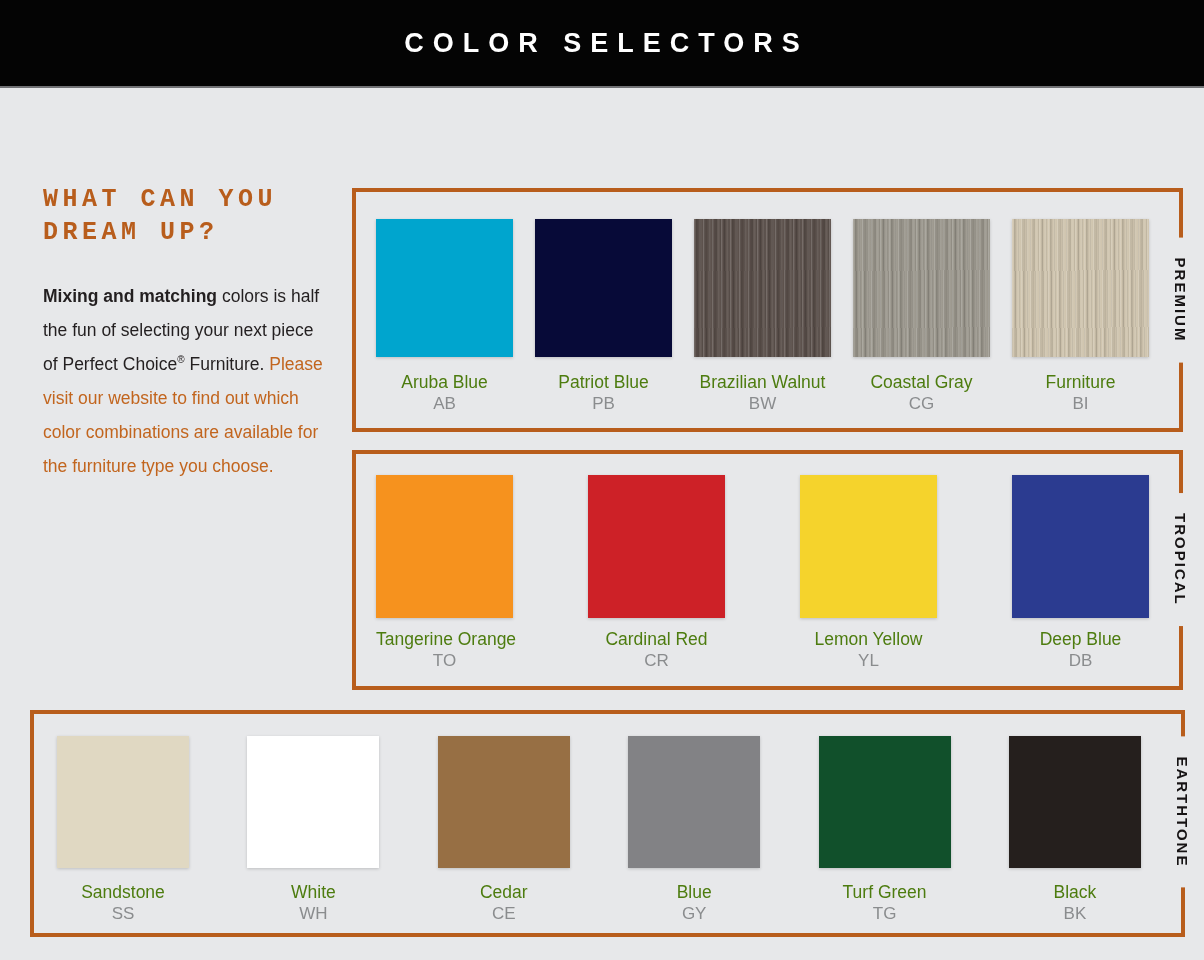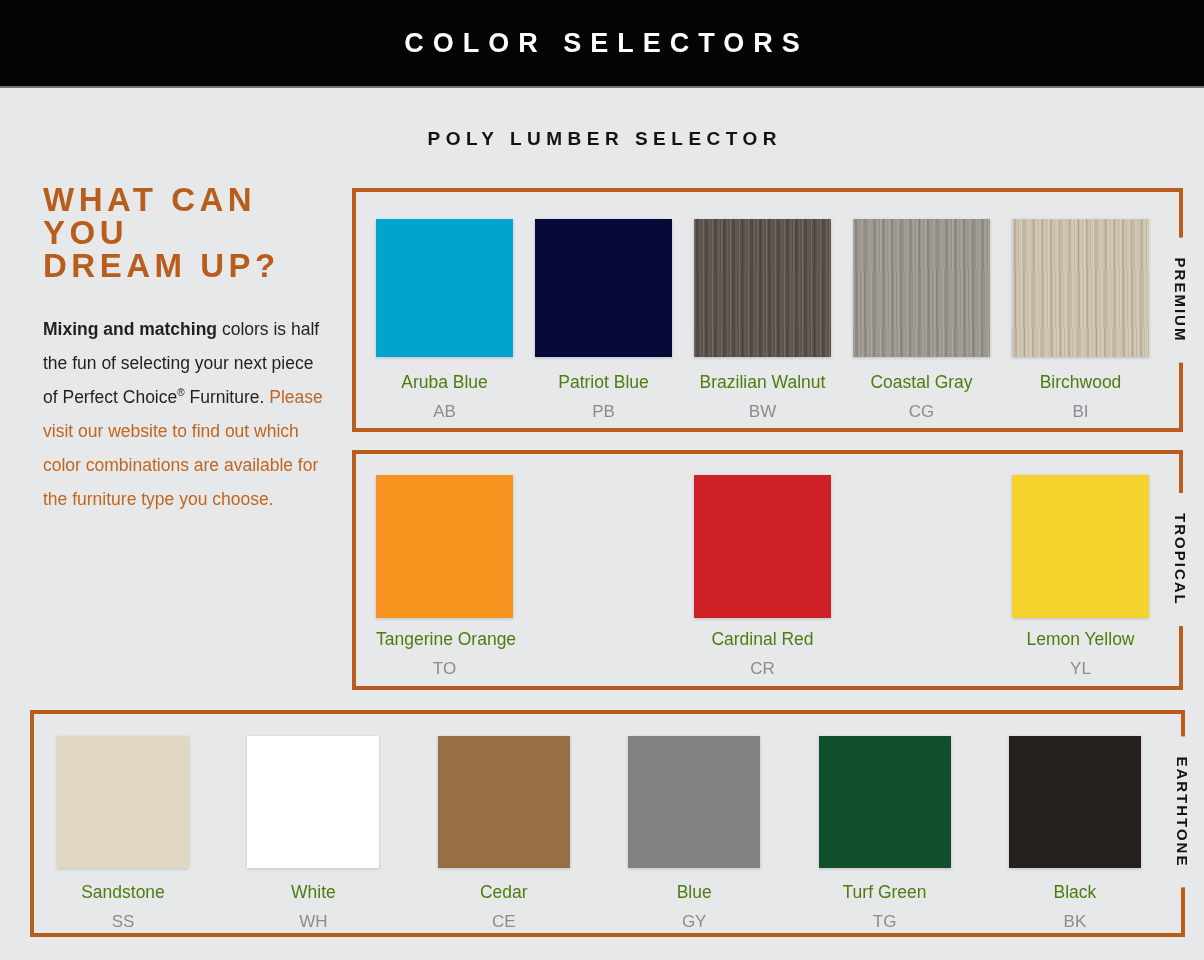--- a/index.html
+++ b/index.html
@@ -34,22 +34,22 @@
     text-align:center;
     font-size:19px;font-weight:bold;letter-spacing:5.5px;text-indent:5.5px;
     color:#161314;
   }
   
   .intro{
     position:absolute;left:43px;top:183px;width:295px;
   }
   .intro h2{
     color:var(--accent);
-    font-size:33px;font-weight:bold;
-    letter-spacing:4.5px;line-height:33px;
+    font-size:25px;font-weight:bold;
+    letter-spacing:4.5px;line-height:33px;font-family:Liberation Mono, monospace;
   }
   .intro p{
     margin-top:30px;
     font-size:17.5px;line-height:34px;
     color:#231f20;
     width:280px;
   }
   .intro p .orange{color:#c2651e;}
   .intro sup{font-size:10px;vertical-align:super;line-height:0;}
   
@@ -82,21 +82,21 @@
         rgba(0,0,0,0.08) 0px, rgba(0,0,0,0.08) 1px,
         rgba(0,0,0,0) 1px, rgba(0,0,0,0) 4px);
   }
   .name{
     margin-top:15px;
     font-size:17.5px;color:#4d7c0f;line-height:20px;white-space:nowrap;
   }
   .tropical .name{margin-top:11px;}
   .earthtone .name{margin-top:14px;}
   .code{
-    margin-top:10px;
+    margin-top:2px;
     font-size:17px;color:#8a8c8e;line-height:20px;
   }
   
   .vlabel{
     position:absolute;right:-12px;top:50%;
     transform:translateY(-58%);
     writing-mode:vertical-rl;
     background:var(--bg);
     padding:20px 2px;
     font-size:15px;font-weight:bold;
@@ -107,21 +107,20 @@
 </style>
 </head>
 <body>
 
 <div class="page">
 
   <header class="topbar">
     <h1>COLOR SELECTORS</h1>
   </header>
 
-  <div class="subtitle">POLY LUMBER SELECTOR</div>
 
   <aside class="intro">
     <h2><span>WHAT CAN YOU</span><br><span>DREAM UP?</span></h2>
     <p><strong>Mixing and matching</strong><span> colors is half the fun of selecting your next piece of Perfect Choice</span><sup>®</sup><span> Furniture. </span><span class="orange">Please visit our website to find out which color combinations are available for the furniture type you choose.</span></p>
   </aside>
 
   <section class="box premium">
     <div class="row">
       <div class="cell">
         <div class="swatch" style="background-color: rgb(0, 165, 206);"></div>
@@ -138,21 +137,21 @@
         <div class="name">Brazilian Walnut</div>
         <div class="code">BW</div>
       </div>
       <div class="cell grain">
         <div class="swatch" style="background-color: rgb(155, 151, 141);"></div>
         <div class="name">Coastal Gray</div>
         <div class="code">CG</div>
       </div>
       <div class="cell grain">
         <div class="swatch" style="background-color: rgb(207, 196, 174);"></div>
-        <div class="name">Birchwood</div>
+        <div class="name">Furniture</div>
         <div class="code">BI</div>
       </div>
     </div>
     <div class="vlabel">PREMIUM</div>
   </section>
 
   <section class="box tropical">
     <div class="row">
       <div class="cell">
         <div class="swatch" style="background-color: rgb(246, 146, 30);"></div>
@@ -162,20 +161,25 @@
       <div class="cell">
         <div class="swatch" style="background-color: rgb(205, 33, 39);"></div>
         <div class="name">Cardinal Red</div>
         <div class="code">CR</div>
       </div>
       <div class="cell">
         <div class="swatch" style="background-color: rgb(245, 211, 44);"></div>
         <div class="name">Lemon Yellow</div>
         <div class="code">YL</div>
       </div>
+      <div class="cell">
+        <div class="swatch" style="background-color: rgb(43, 59, 144);"></div>
+        <div class="name">Deep Blue</div>
+        <div class="code">DB</div>
+      </div>
     </div>
     <div class="vlabel">TROPICAL</div>
   </section>
 
   <section class="box earthtone">
     <div class="row">
       <div class="cell">
         <div class="swatch" style="background-color: rgb(224, 216, 194);"></div>
         <div class="name">Sandstone</div>
         <div class="code">SS</div>

